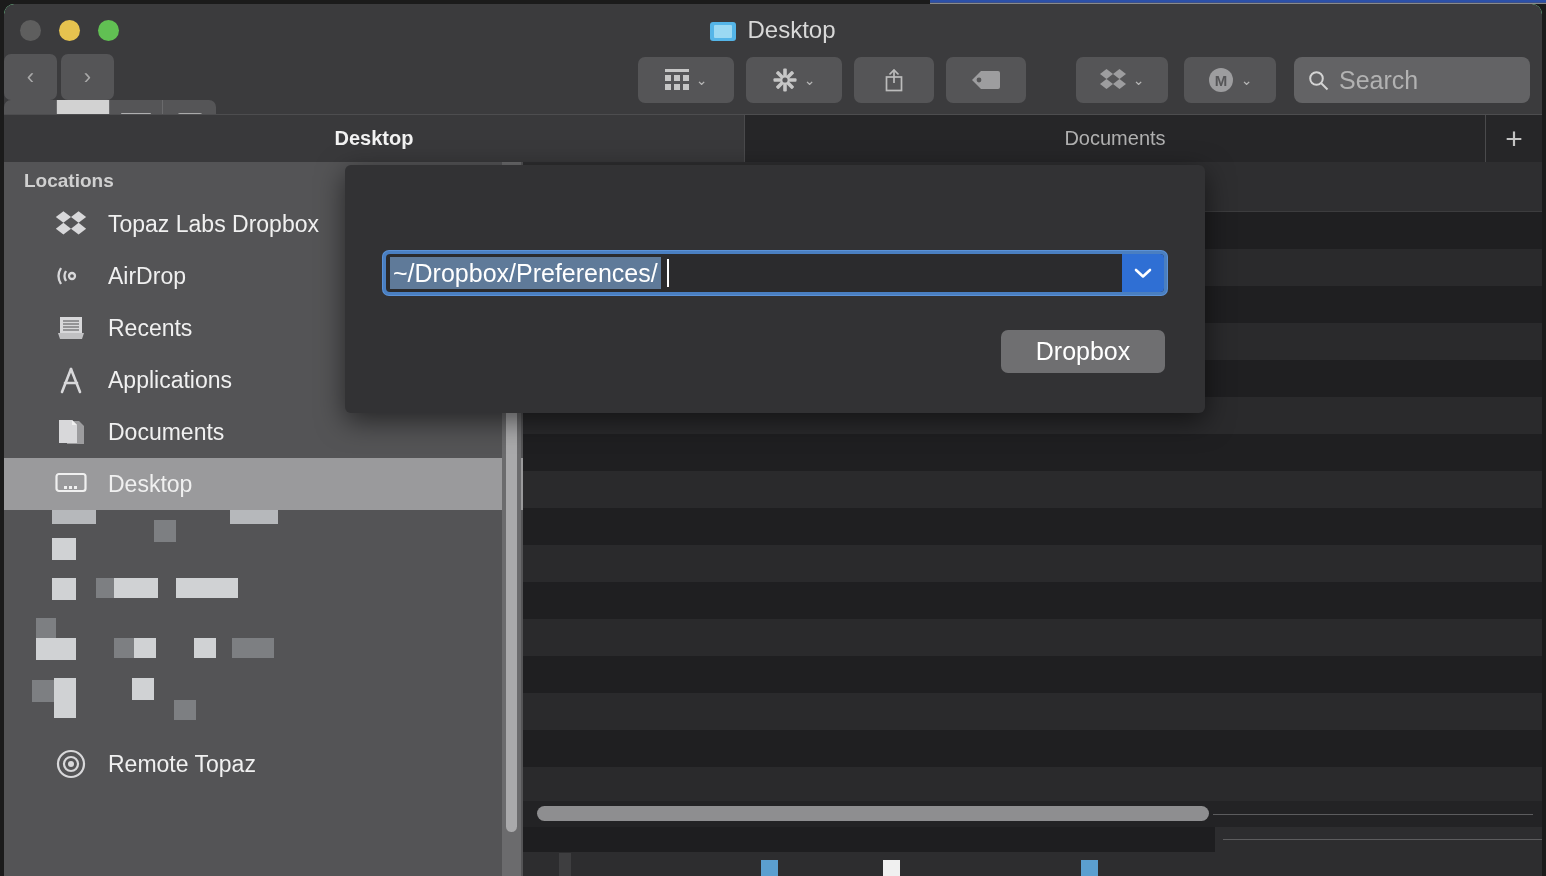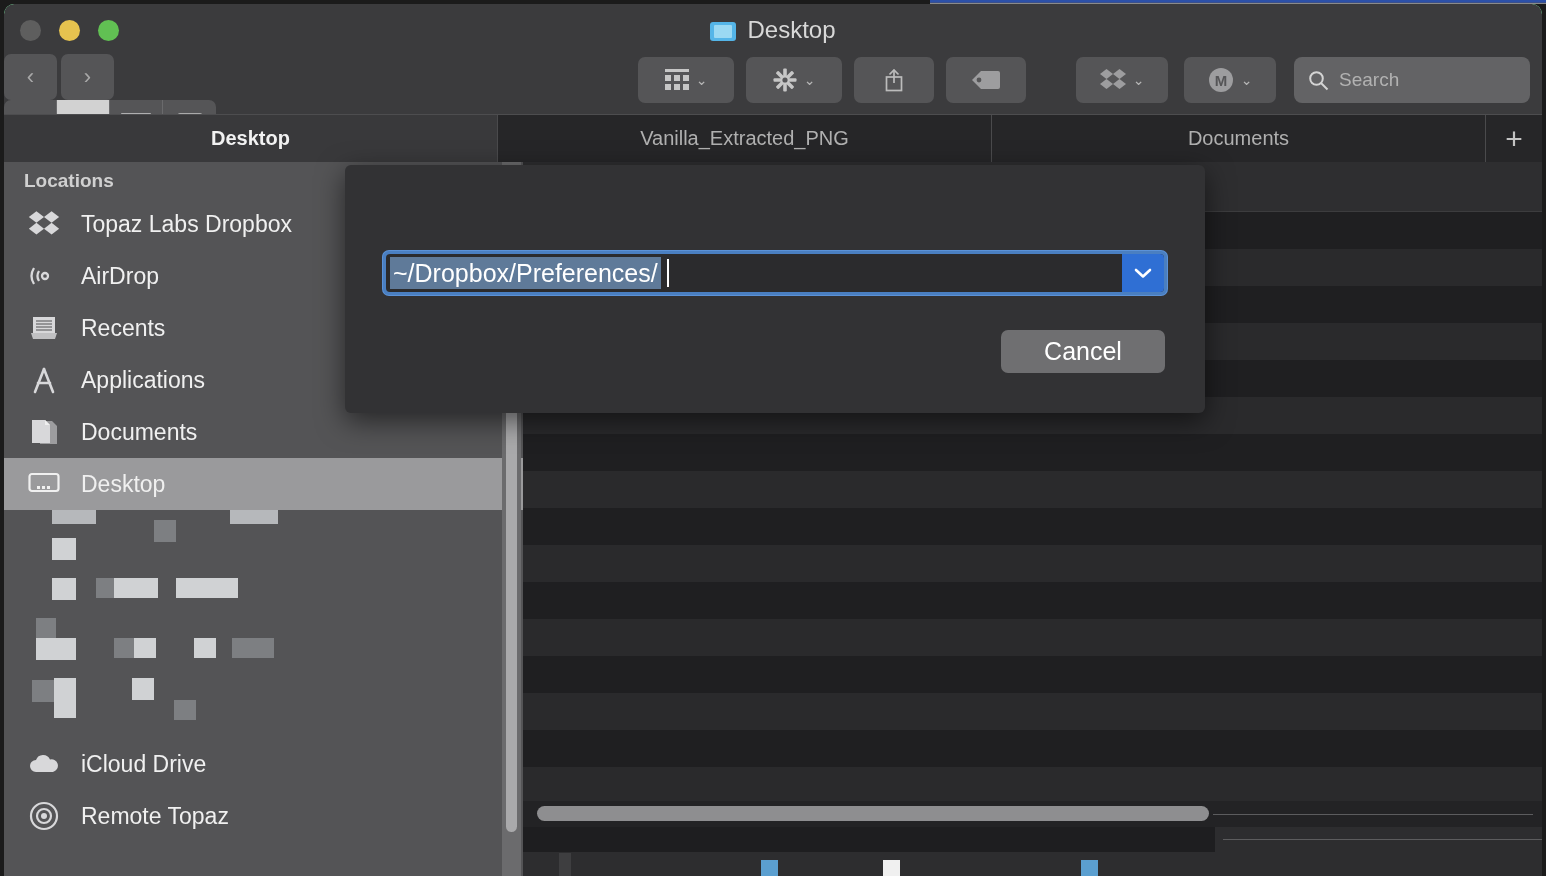--- a/index.html
+++ b/index.html
@@ -77,39 +77,39 @@
   .gearbtn { left: 742px; top: 3px; width: 96px; height: 46px; }
   .sharebtn { left: 850px; top: 3px; width: 80px; height: 46px; }
   .tagbtn { left: 942px; top: 3px; width: 80px; height: 46px; }
   .dropboxbtn { left: 1072px; top: 3px; width: 92px; height: 46px; }
   .mbtn { left: 1180px; top: 3px; width: 92px; height: 46px; }
 
   .searchfield {
     position: absolute; left: 1290px; top: 3px; width: 236px; height: 46px;
     background: #636365; border-radius: 8px; display: flex; align-items: center; padding-left: 14px; gap: 10px;
   }
-  .search-ph { color: #b2b2b2; font-size: 19px; }
+  .search-ph { color: #b2b2b2; font-size: 25px; }
 
   .chev { font-size: 14px; color: #b8b8b8; margin-left: 7px; }
 
   
   .tabbar { position: absolute; left: 0; top: 110px; width: 100%; height: 48px;
             background: #262628; display: flex; border-top: 1px solid #4d4d4f; }
   .tab { flex: 1; display: flex; align-items: center; justify-content: center;
          color: #b0b0b0; font-size: 20px; border-right: 1px solid #4a4a4c; }
   .tab.active { background: #39393b; color: #f2f2f2; font-weight: bold; }
   .tab-add { width: 56px; display: flex; align-items: center; justify-content: center;
              color: #c3c3c3; font-size: 30px; font-weight: 300; }
 
   
   .body { position: absolute; left: 0; top: 158px; width: 100%; height: 714px; display: flex; }
 
   .sidebar { position: relative; width: 519px; height: 714px; background: #545456; overflow: hidden; }
   .sb-section { color: #d0d0d0; font-size: 19px; font-weight: bold; padding: 8px 0 6px 20px; }
-  .sb-item { height: 52px; display: flex; align-items: center; padding-left: 23px; gap: 20px;
+  .sb-item { height: 52px; display: flex; align-items: center; padding-left: 50px; gap: 20px;
              color: #f0f0f0; font-size: 23px; }
   .sb-item.selected { background: #9a9a9c; }
   .sb-ico { width: 34px; height: 34px; flex: 0 0 34px; display: flex; align-items: center; justify-content: center; }
 
   .redacted { position: relative; height: 228px; }
   .rblk { position: absolute; background: #d0d2d4; }
   .rblk.d { background: #7d7f82; }
   .rblk.m { background: #b6b8bb; }
 
   .sb-scroll { position: absolute; right: 6px; top: 246px; width: 11px; height: 424px;
@@ -333,23 +333,20 @@
           </svg>
           <span class="search-ph">Search</span>
         </div>
 
       </div>
     </div>
 
     <div class="tabbar">
       <div class="tab active">
         <span>Desktop</span>
-      </div>
-      <div class="tab">
-        <span>Vanilla_Extracted_PNG</span>
       </div>
       <div class="tab">
         <span>Documents</span>
       </div>
       <div class="tab-add">
         <span>+</span>
       </div>
     </div>
 
     <div class="body">
@@ -454,28 +451,20 @@
           <div class="rblk" style="left:130px;top:128px;width:22px;height:20px;"></div>
           <div class="rblk" style="left:190px;top:128px;width:22px;height:20px;"></div>
           <div class="rblk d" style="left:228px;top:128px;width:42px;height:20px;"></div>
           <div class="rblk d" style="left:28px;top:170px;width:22px;height:22px;"></div>
           <div class="rblk" style="left:50px;top:168px;width:22px;height:40px;"></div>
           <div class="rblk" style="left:128px;top:168px;width:22px;height:22px;"></div>
           <div class="rblk d" style="left:170px;top:190px;width:22px;height:20px;"></div>
         </div>
 
 
-        <div class="sb-item">
-          <span class="sb-ico">
-            <svg width="32" height="22" viewBox="0 0 32 22">
-              <path d="M8 19 A6 6 0 0 1 8 7 A7.5 7.5 0 0 1 22 6.5 A5.5 5.5 0 0 1 25 19 Z" fill="#d8d8da"></path>
-            </svg>
-          </span>
-          <span>iCloud Drive</span>
-        </div>
 
         <div class="sb-item">
           <span class="sb-ico">
             <svg width="30" height="30" viewBox="0 0 30 30">
               <circle cx="15" cy="15" r="13" fill="none" stroke="#d8d8da" stroke-width="2.2"></circle>
               <circle cx="15" cy="15" r="7" fill="none" stroke="#d8d8da" stroke-width="2.2"></circle>
               <circle cx="15" cy="15" r="3" fill="#d8d8da"></circle>
             </svg>
           </span>
           <span>Remote Topaz</span>
@@ -540,20 +529,20 @@
           <span class="combo-arrow">
             <svg width="20" height="12" viewBox="0 0 20 12">
               <polyline points="3,3 10,9.5 17,3" fill="none" stroke="#ffffff" stroke-width="2.6" stroke-linecap="round" stroke-linejoin="round"></polyline>
             </svg>
           </span>
         </div>
       </div>
 
       <div class="btn-row">
         <div class="dlg-btn cancel">
-          <span>Cancel</span>
+          <span>Dropbox</span>
         </div>
       </div>
 
     </div>
 
   </div>
 </div>
 
 </body></html>

